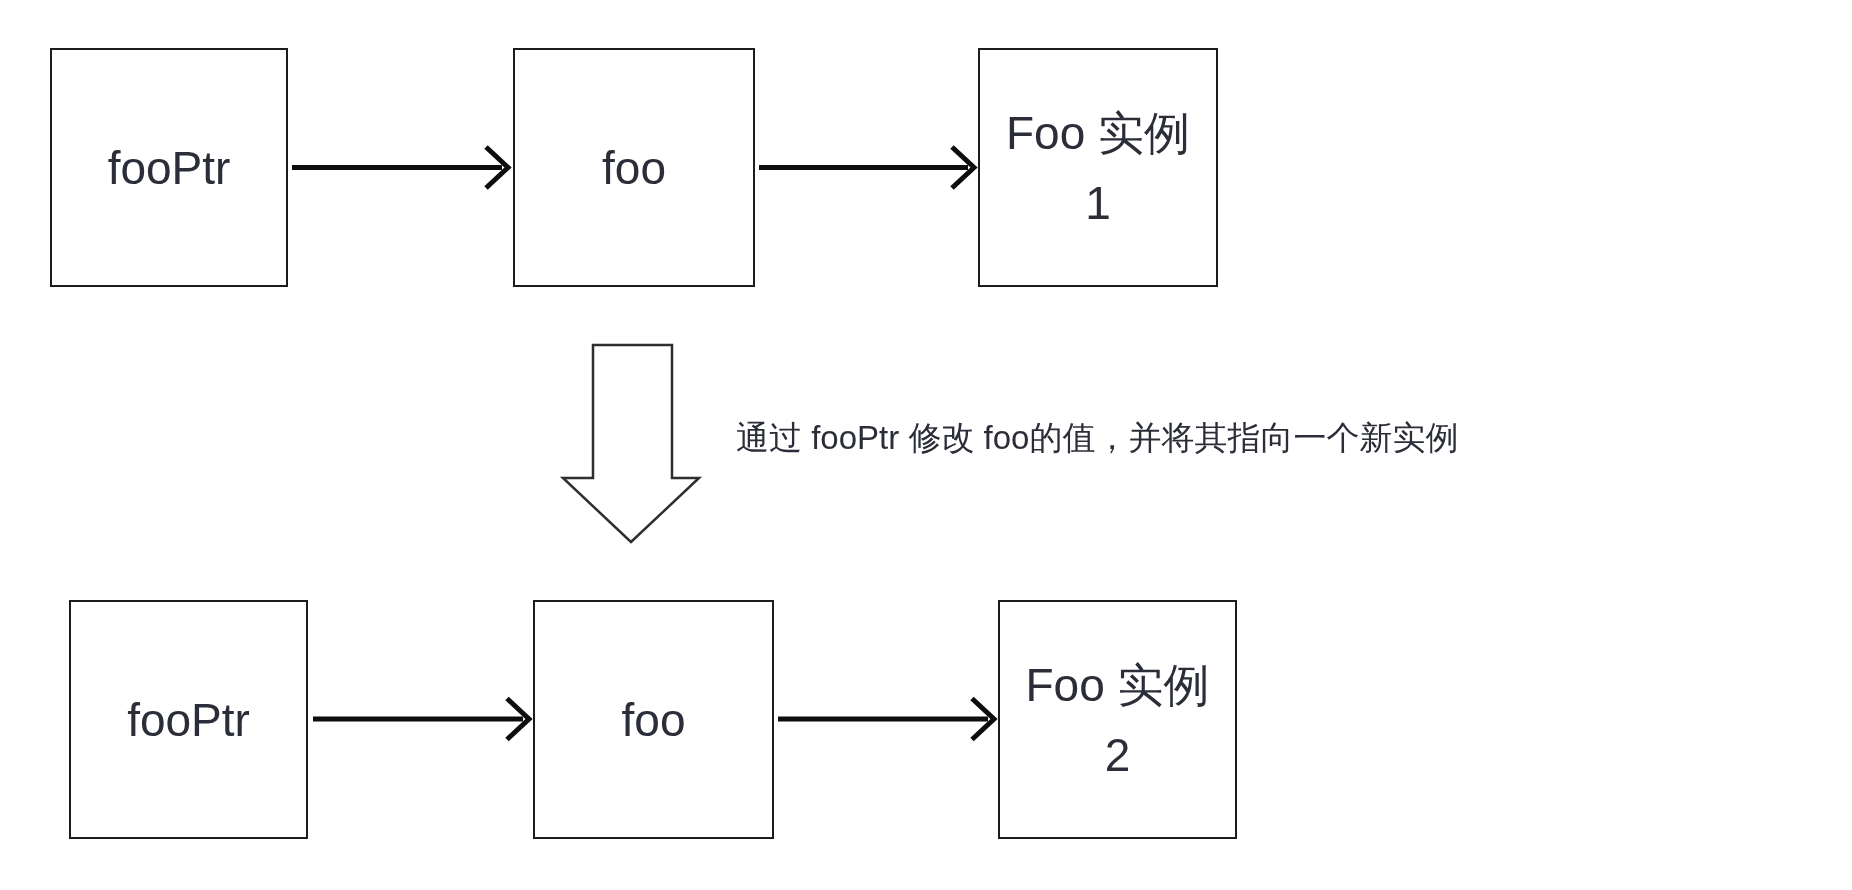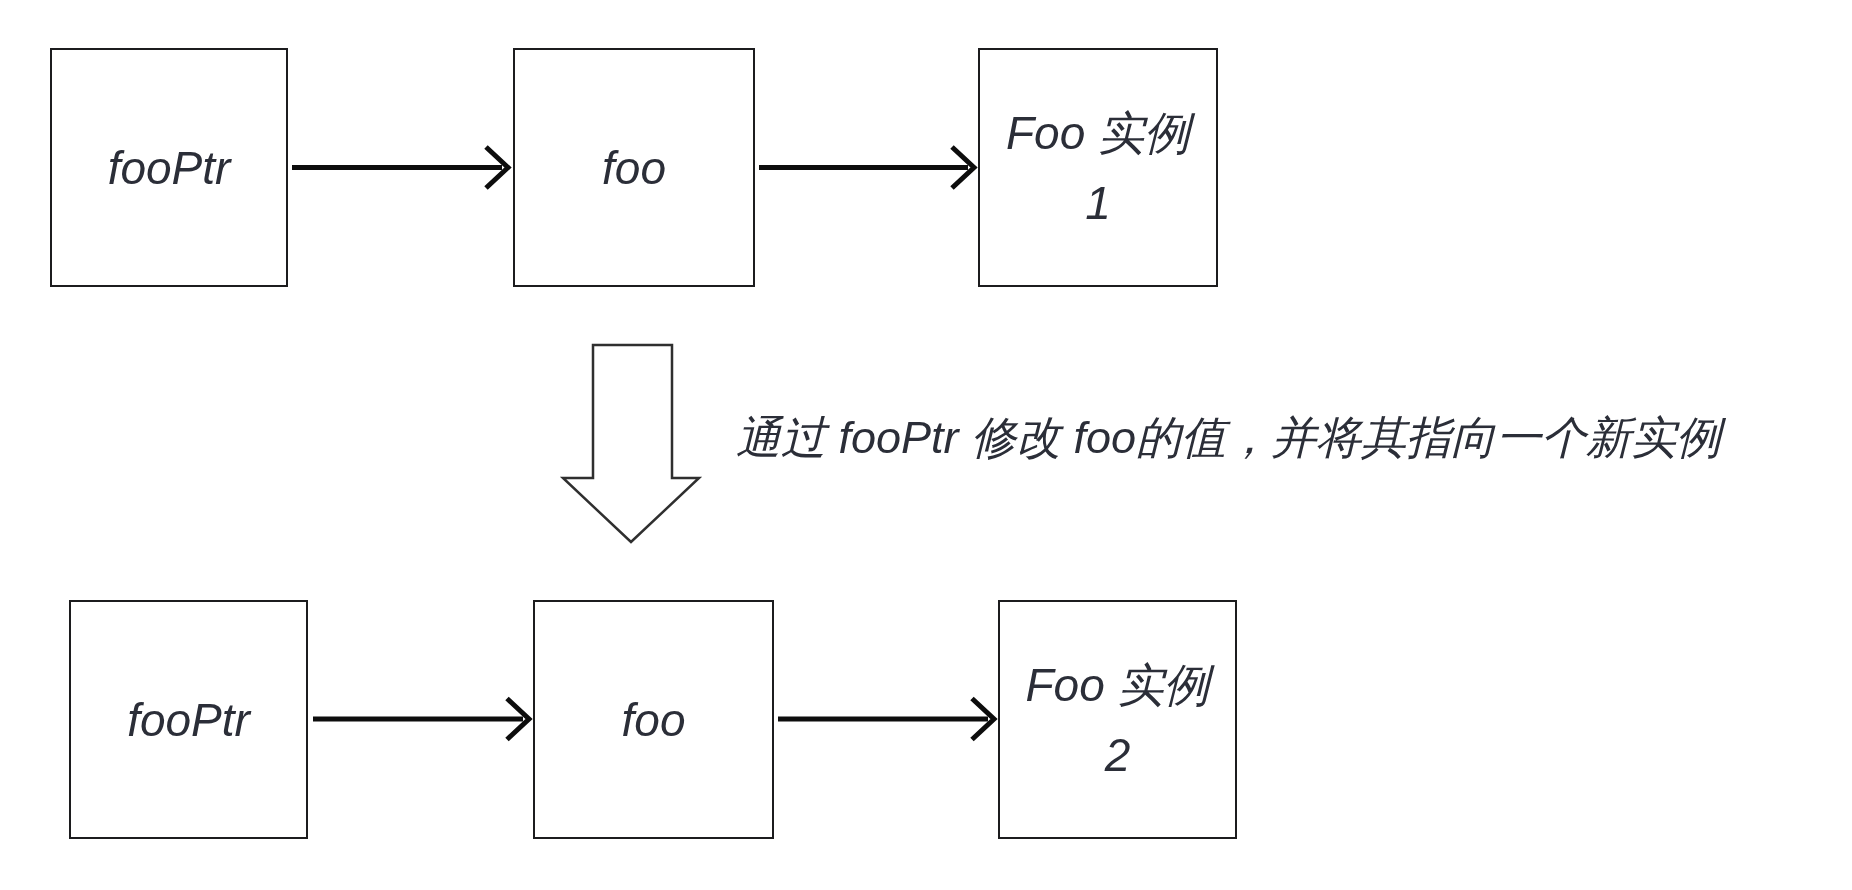--- a/index.html
+++ b/index.html
@@ -13,21 +13,20 @@
   html, body {
     width: 1852px; height: 890px;
     background: var(--background);
     font-family: "Liberation Sans", "DejaVu Sans", sans-serif;
     overflow: hidden;
   }
   .canvas {
     position: relative;
     width: 1852px; height: 890px;
     background: var(--background);
-    font-style: italic;
   }
   .connectors {
     position: absolute;
     left: 0; top: 0;
     width: 1852px; height: 890px;
     color: var(--arrow);
   }
   .node {
     position: absolute;
     border: 2px solid var(--box-border);
@@ -42,21 +41,21 @@
     font-size: 46px;
     line-height: 70px;
     white-space: pre-line;
     text-align: center;
   }
   .annotation {
     position: absolute;
     left: 736px;
     top: 412px;
     color: var(--text);
-    font-size: 45px;
+    font-size: 33px;
     line-height: 52px;
     white-space: nowrap;
   }
   .hollow-arrow {
     fill: var(--background);
     stroke: var(--hollow-arrow-stroke);
     stroke-width: 2.5;
     stroke-linejoin: miter;
   }
   .conn-line {

